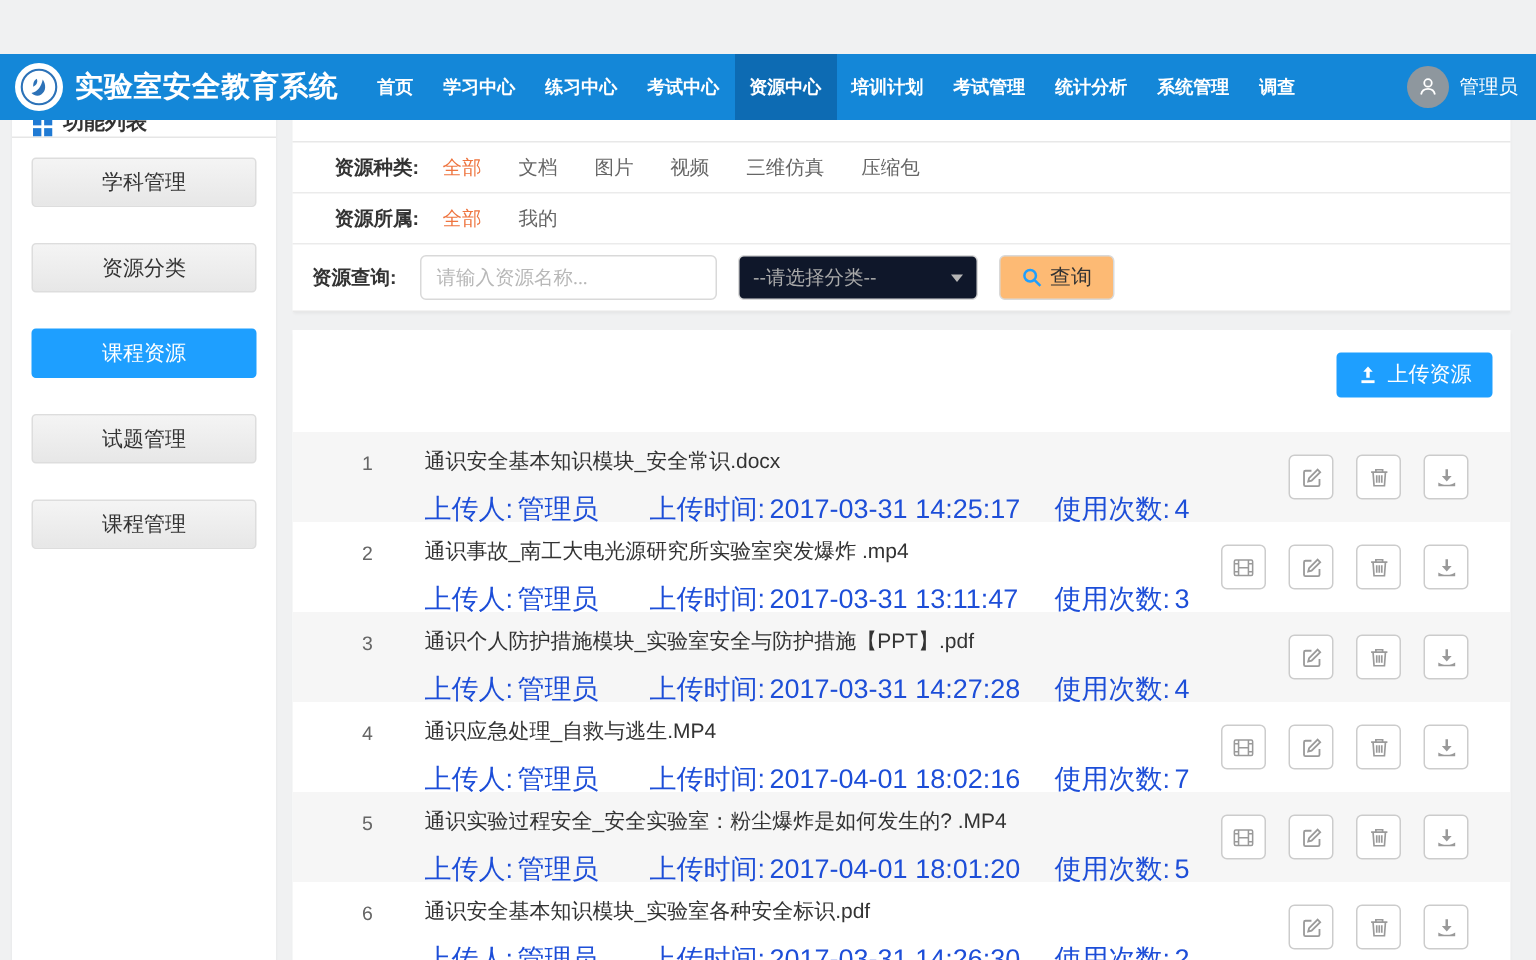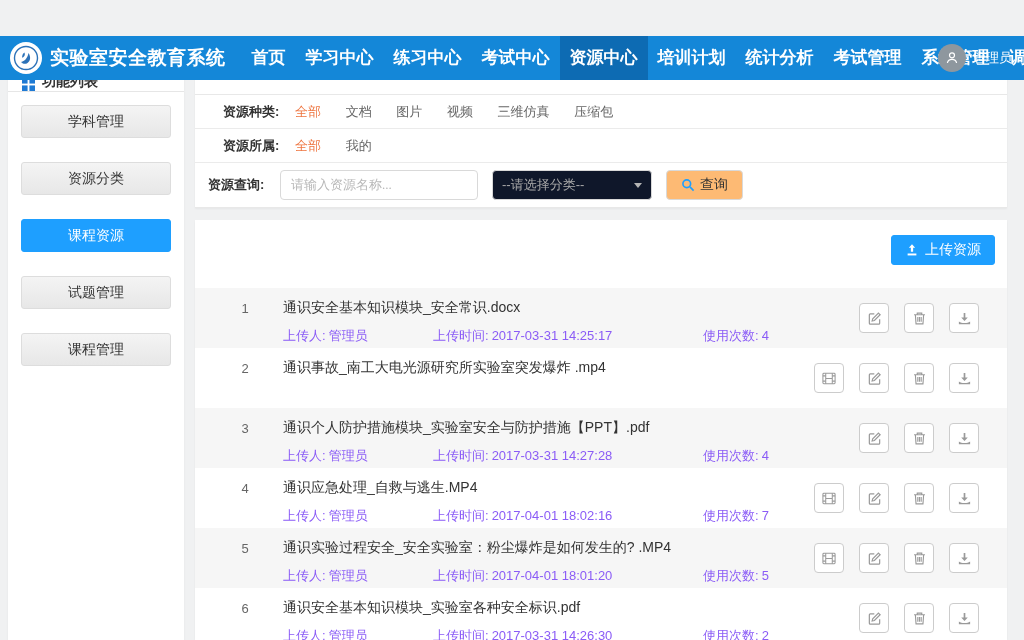--- a/index.html
+++ b/index.html
@@ -5,21 +5,21 @@
   * { margin:0; padding:0; box-sizing:border-box; }
   html,body { width:1024px; height:640px; overflow:hidden; }
   body { background:#f0f1f2; font-family:"Liberation Sans","DejaVu Sans",sans-serif; position:relative; }
 
   
   .hdr { position:absolute; top:0; left:0; width:1024px; height:44px; background:#1487d8; display:flex; align-items:center; z-index:5;margin-top:36px; }
   .logo { width:32px; height:32px; border-radius:50%; background:#fff; margin-left:10px; flex:0 0 32px;
           display:flex; align-items:center; justify-content:center; }
   .app-title { color:#fff; font-size:19px; font-weight:bold; margin:0 16px 0 8px; white-space:nowrap; letter-spacing:.5px; }
   .nav { display:flex; height:44px; }
-  .nav-item { padding:0 10px; line-height:44px; color:#fff; font-size:17px; font-weight:bold; cursor:pointer; white-space:nowrap; }
+  .nav-item { padding:0 10px; line-height:44px; color:#fff; font-size:12px; font-weight:bold; cursor:pointer; white-space:nowrap; }
   .nav-item.active { background:#0d6bb3; }
   .user { position:absolute; right:12px; top:0; height:44px; display:flex; align-items:center; gap:7px; color:#fff; font-size:13px; cursor:pointer; }
   .avatar { width:28px; height:28px; border-radius:50%; background:#8e979e; display:flex; align-items:center; justify-content:center; }
 
   
   .sidebar { position:absolute; left:8px; top:52px; width:176px; height:588px; background:#fff; box-shadow:0 1px 2px rgba(0,0,0,.06); }
   .side-head { height:40px; display:flex; align-items:flex-end; gap:7px; padding:0 14px; border-bottom:1px solid #e6e6e6;
                font-size:14px; font-weight:bold; color:#333; }
   .side-list { padding:13px 13px; display:flex; flex-direction:column; gap:24px; }
   .side-btn { height:33px; line-height:31px; text-align:center; background:linear-gradient(#f4f4f4,#e7e7e7);
@@ -53,21 +53,21 @@
   .panel-list { margin-top:12px; background:#fff; flex:1; box-shadow:0 1px 2px rgba(0,0,0,.05); overflow:hidden; }
   .toolbar { display:flex; justify-content:flex-end; padding:15px 12px 23px 0; }
   .upload-btn { background:#1e9fff; border:1px solid #1e9fff; color:#fff; height:30px; padding:0 13px; border-radius:3px;
                 display:flex; align-items:center; gap:6px; font-size:14px; cursor:pointer; font-family:inherit; }
 
   .res-row { position:relative; height:60px; padding:11px 28px 0 40px; display:flex; }
   .res-row:nth-child(odd) { background:#f6f6f6; }
   .r-num { width:20px; flex:0 0 20px; text-align:center; font-size:13px; color:#666; padding-top:2px; }
   .r-body { margin-left:28px; }
   .r-title { font-size:14px; color:#333; margin-bottom:10px; white-space:nowrap; }
-  .r-meta { font-size:13px; color:#8b5cf6; white-space:nowrap; }
+  .r-meta { font-size:18px; color:#1d4ed8; white-space:nowrap; }
   .m-up { display:inline-block; width:150px; }
   .m-time { display:inline-block; width:270px; }
   .m-gap { display:inline-block; width:3px; }
   .r-actions { position:absolute; right:28px; top:50%; transform:translateY(-50%); display:flex; gap:15px; }
   .act-btn { width:30px; height:30px; background:#fff; border:1px solid #ccc; border-radius:4px; color:#9a9a9a;
              display:flex; align-items:center; justify-content:center; cursor:pointer; padding:0; }
 </style>
 </head>
 <body>
 
@@ -88,23 +88,23 @@
       <div class="nav-item">学习中心</div>
 
       <div class="nav-item">练习中心</div>
 
       <div class="nav-item">考试中心</div>
 
       <div class="nav-item active">资源中心</div>
 
       <div class="nav-item">培训计划</div>
 
+      <div class="nav-item">考试管理</div>
+
       <div class="nav-item">统计分析</div>
-
-      <div class="nav-item">考试管理</div>
 
       <div class="nav-item">系统管理</div>
 
       <div class="nav-item">调查</div>
     </div>
   <div class="user">
     <span class="avatar">
       <svg width="16" height="16" viewBox="0 0 16 16" fill="none" stroke="#fff" stroke-width="1.2">
         <circle cx="8" cy="5.3" r="2.5"></circle>
         <path d="M3.4 13c.5-2.6 2.1-3.7 4.6-3.7s4.1 1.1 4.6 3.7"></path>
@@ -239,20 +239,23 @@
                 <path d="M2 11.3c1.8 1.2 3.2 1.6 6 1.6s4.2-.4 6-1.6V14H2z"></path>
               </svg>
             </button>
           </div>
         </div>
 
         <div class="res-row">
           <div class="r-num">2</div>
           <div class="r-body">
             <div class="r-title">通识事故_南工大电光源研究所实验室突发爆炸 .mp4</div>
+            <div class="r-meta">
+              <span class="m-up"><span>上传人:</span><span class="m-gap"></span><span>管理员</span></span><span class="m-time"><span>上传时间:</span><span class="m-gap"></span><span>2017-03-31 13:11:47</span></span><span class="m-count"><span>使用次数:</span><span class="m-gap"></span><span>3</span></span>
+            </div>
           </div>
           <div class="r-actions">
             <button class="act-btn">
               <svg width="16" height="15" viewBox="0 0 16 16" fill="none" stroke="currentColor" stroke-width="1.1">
                 <rect x="1.5" y="2.5" width="13" height="11" rx="1"></rect>
                 <path d="M4.5 2.5v11M11.5 2.5v11M4.5 8h7"></path>
                 <path d="M1.5 5.2h3M1.5 10.8h3M11.5 5.2h3M11.5 10.8h3"></path>
               </svg>
             </button>
             <button class="act-btn">

